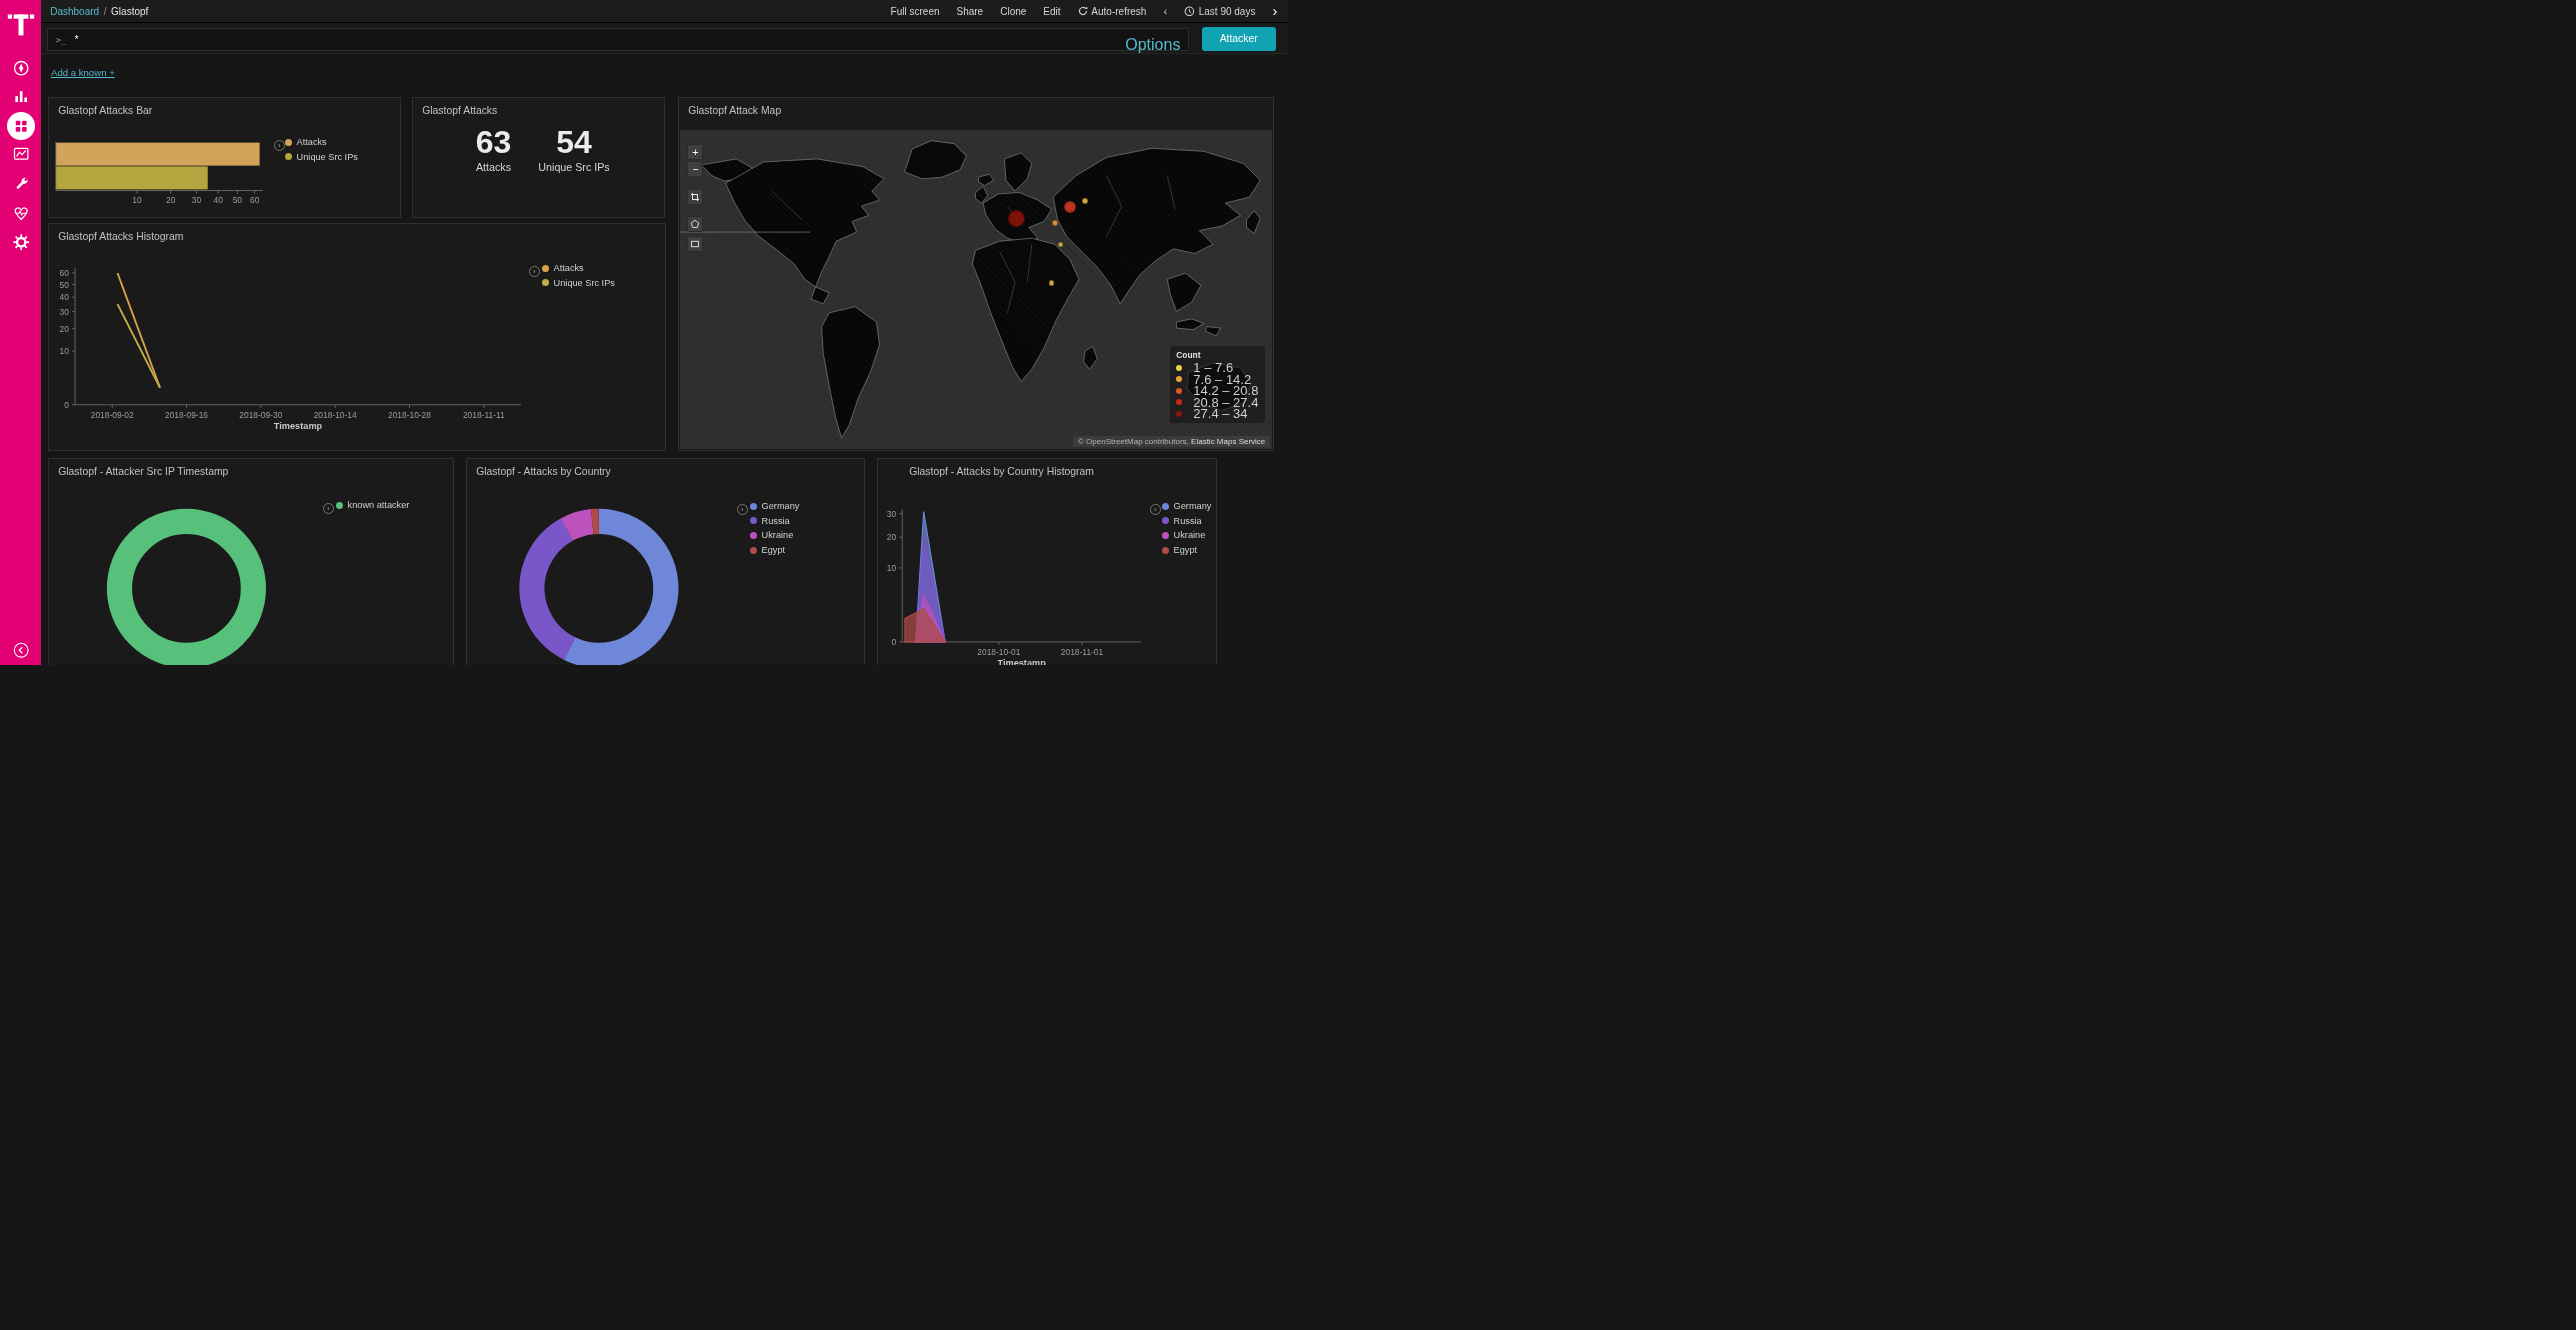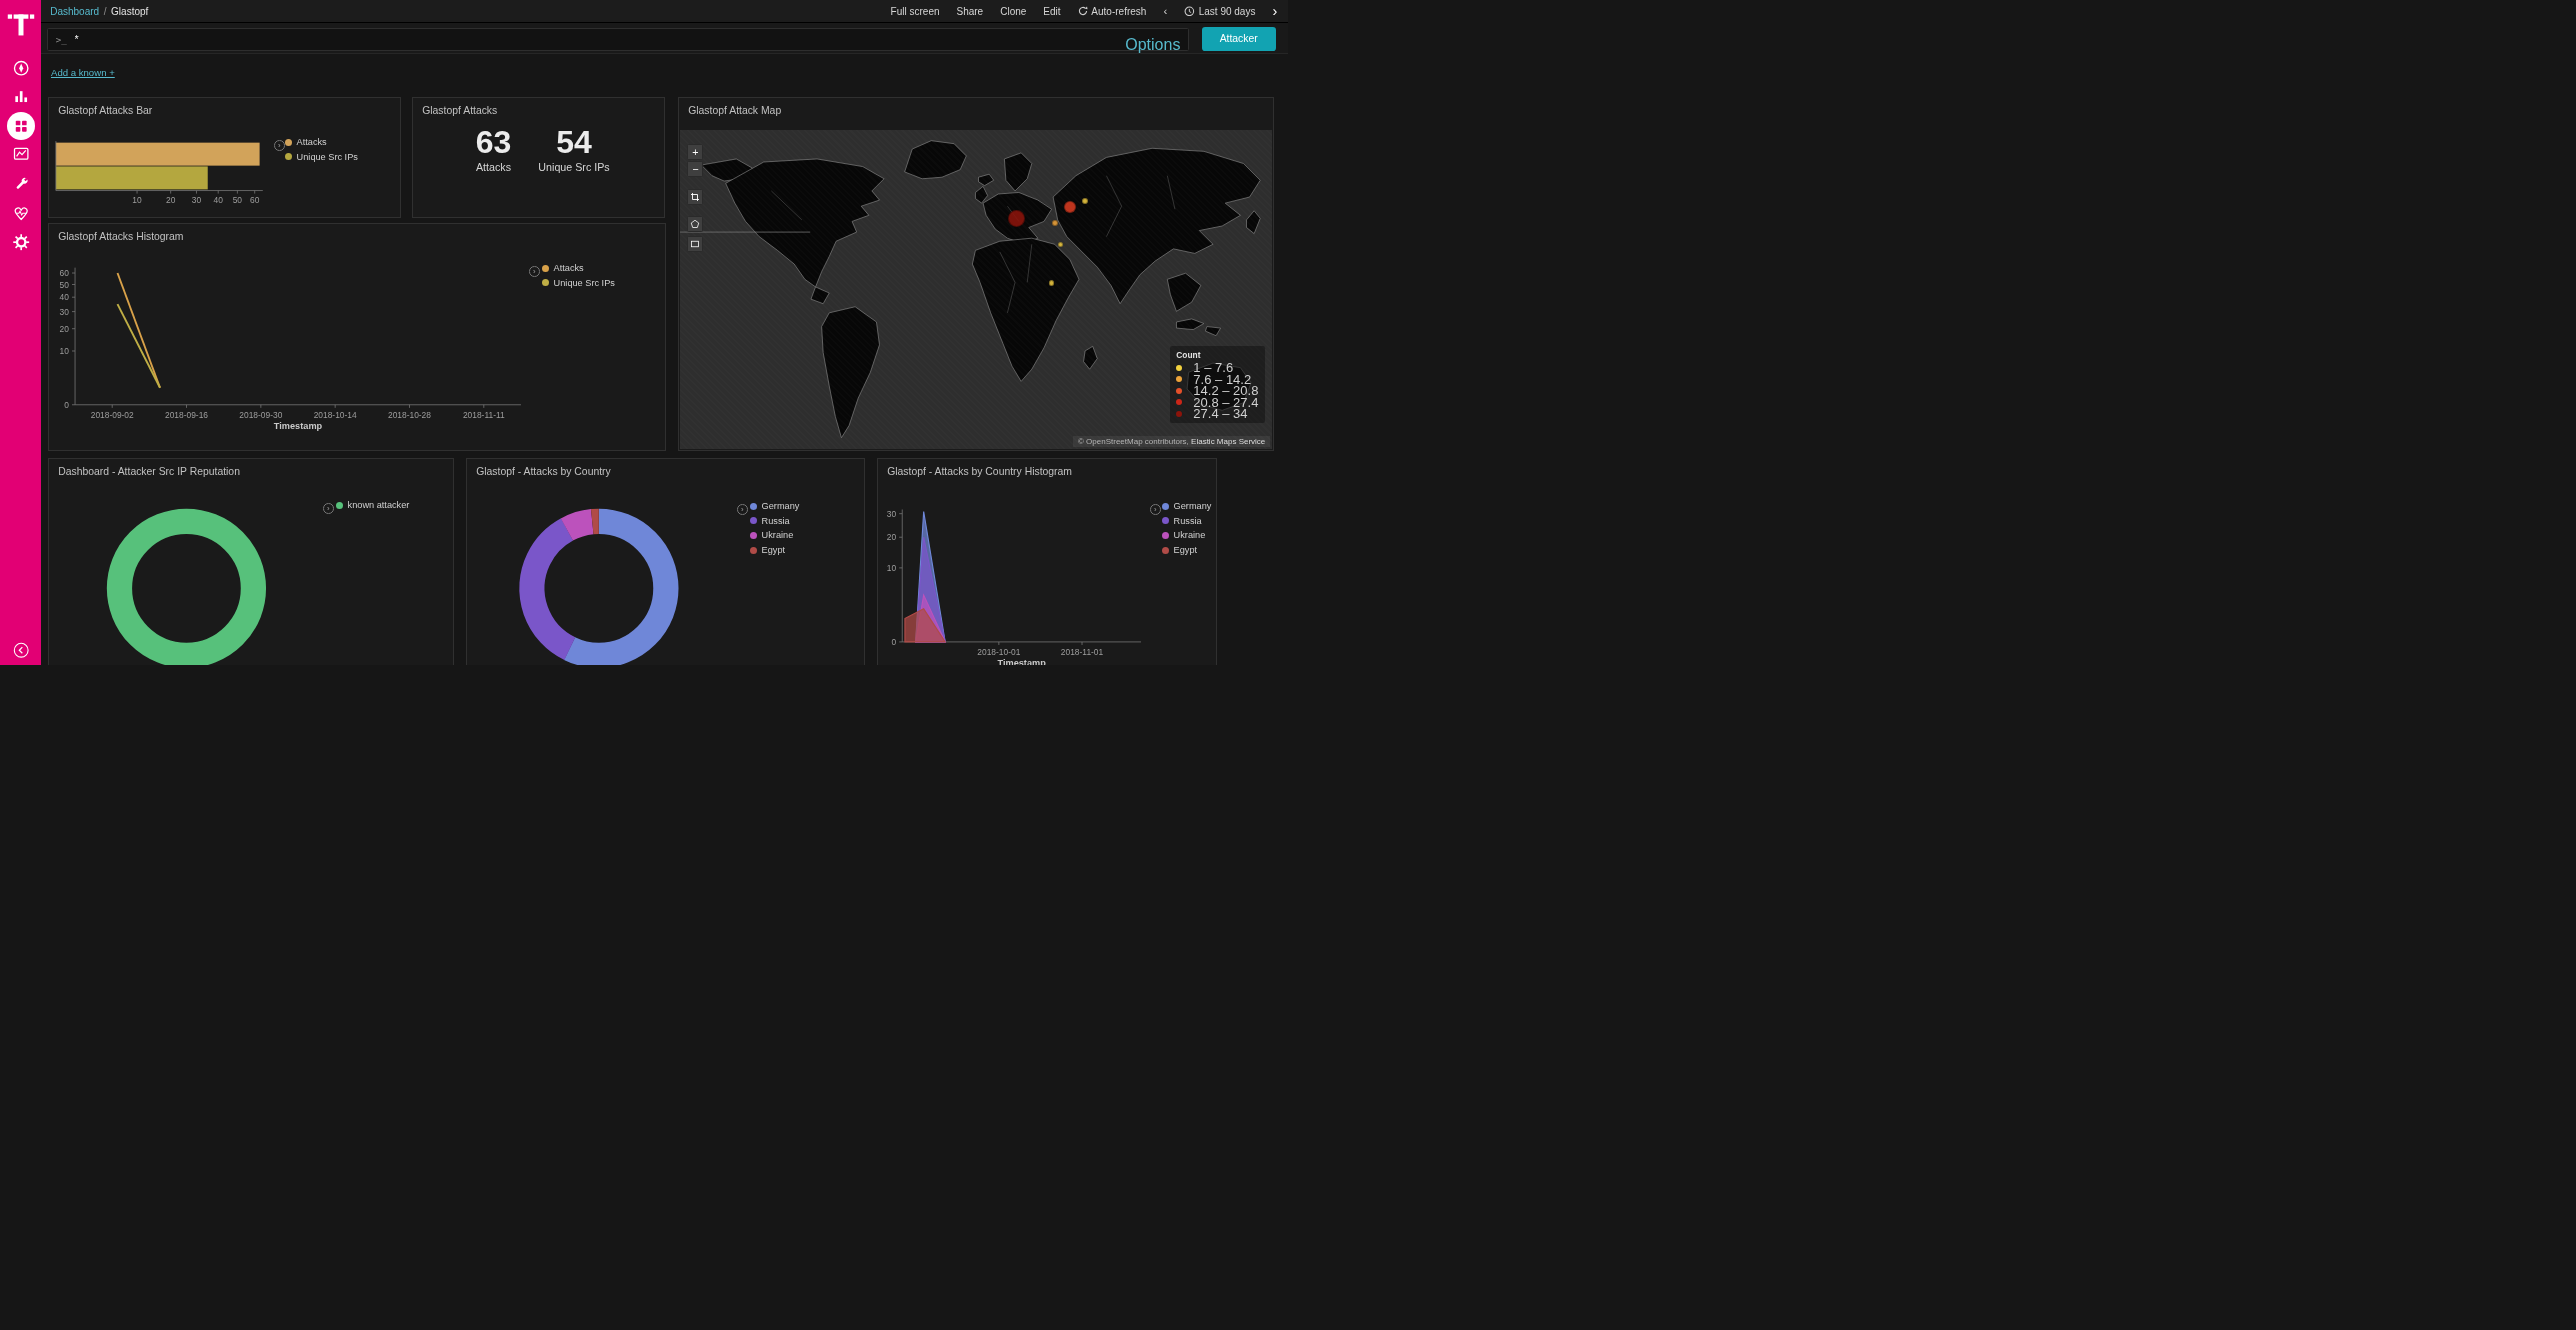--- a/index.html
+++ b/index.html
@@ -386,21 +386,21 @@
         <span>Attacks</span>
       </span>
       <span class="litem">
         <span class="ldot" style="background: rgb(191, 174, 69);"></span>
         <span>Unique Src IPs</span>
       </span>
     </div>
   </section>
 
   <section class="panel" style="left:48px; top:458px; width:406px; height:276px;">
-    <div class="panel-title">Dashboard - Attacker Src IP Reputation</div>
+    <div class="panel-title">Glastopf - Attacker Src IP Timestamp</div>
     <div class="panel-body"><svg width="405" height="248" viewBox="0 0 528 324">
           <circle cx="179" cy="135" r="87.5" fill="none" stroke="#57c17b" stroke-width="33" stroke-dasharray="549.78 549.78" transform="rotate(-90 179 135)"></circle>
         </svg></div>
     <span class="legend-arrow" style="left:274px; top:44px;">›</span>
     <div class="legend" style="left:287px; top:39px;">
       <span class="litem">
         <span class="ldot" style="background: rgb(87, 193, 123);"></span>
         <span>known attacker</span>
       </span>
     </div>
@@ -428,21 +428,21 @@
           <span class="ldot" style="background: rgb(188, 82, 188);"></span>
           <span>Ukraine</span>
         </span>
       <span class="litem">
           <span class="ldot" style="background: rgb(176, 75, 71);"></span>
           <span>Egypt</span>
         </span>
     </div>
   </section>
 
-  <section class="panel" style="left:877px; top:458px; width:340px; height:276px;">
+  <section class="panel" style="left:877px; top:458px; width:340px; height:276px;padding-left:22px;">
     <div class="panel-title">Glastopf - Attacks by Country Histogram</div>
     <div class="panel-body"><svg width="396" height="248" viewBox="0 0 516 324">
           <line x1="31" y1="32" x2="31" y2="205" stroke="#7a7a7a"></line>
           <line x1="31" y1="205" x2="343" y2="205" stroke="#7a7a7a"></line>
           <line x1="27" y1="205" x2="31" y2="205" stroke="#7a7a7a"></line>
           <text x="23" y="209" fill="#9d9d9d" font-size="11" text-anchor="end">0</text>
           <line x1="27" y1="108.29005997313409" x2="31" y2="108.29005997313409" stroke="#7a7a7a"></line>
           <text x="23" y="112.29005997313409" fill="#9d9d9d" font-size="11" text-anchor="end">10</text>
           <line x1="27" y1="68.23149119771759" x2="31" y2="68.23149119771759" stroke="#7a7a7a"></line>
           <text x="23" y="72.23149119771759" fill="#9d9d9d" font-size="11" text-anchor="end">20</text>

